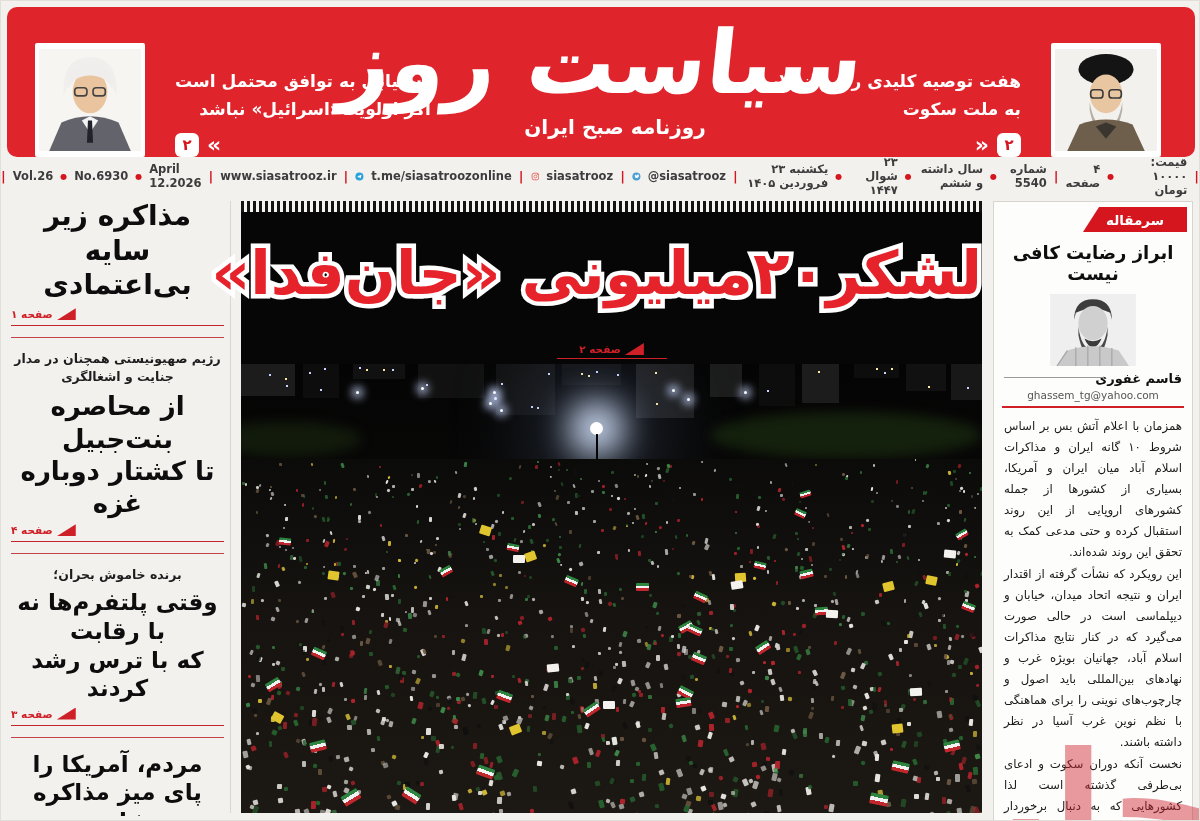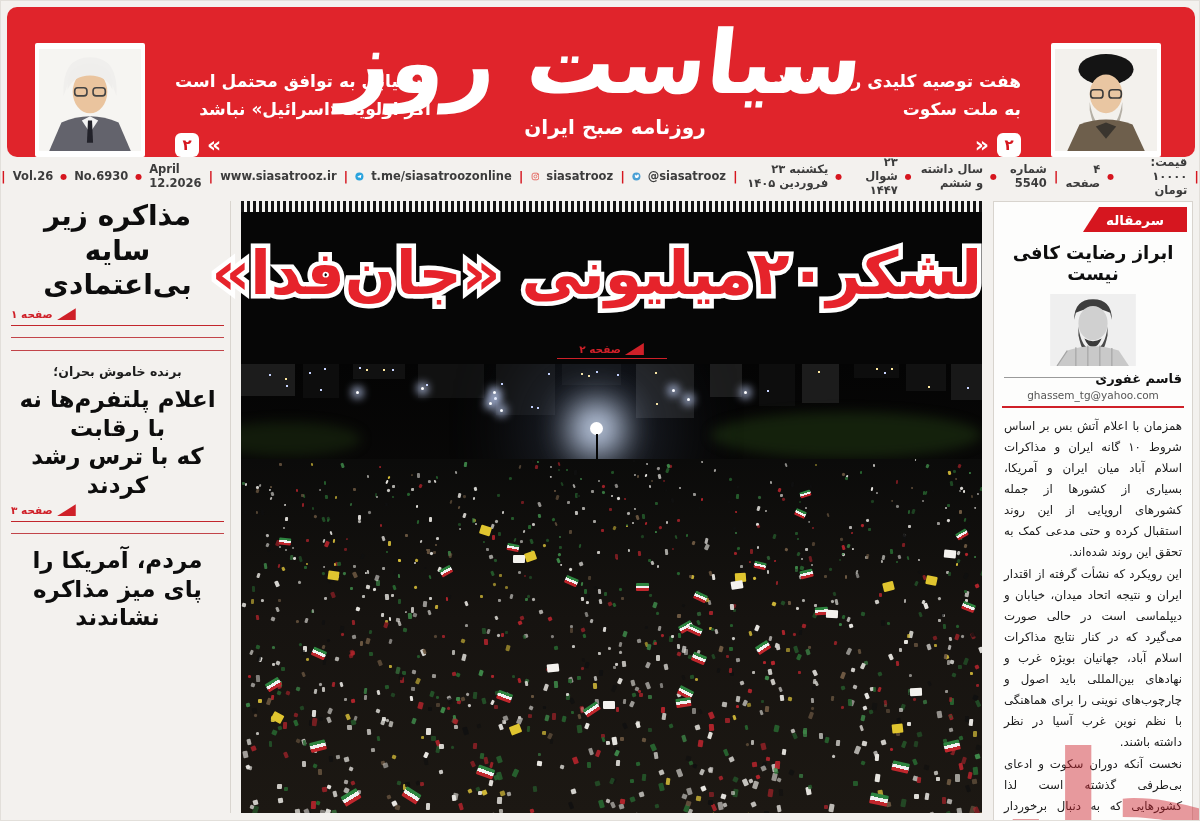--- a/index.html
+++ b/index.html
@@ -215,27 +215,43 @@
           <div>بی‌اعتمادی</div>
         </div>
         <div class="marker">
           <div class="marker-row">
             <span class="marker-txt">صفحه ۱</span>
             <span class="wedge"></span>
           </div>
         </div>
       </div>
       <div class="s-sep"></div>
+      <div>
+        <div class="s-kicker">
+          <div>رژیم صهیونیستی همچنان در مدار</div>
+          <div>جنایت و اشغالگری</div>
+        </div>
+        <div class="s-head" style="font-size: 26px;">
+          <div>از محاصره بنت‌جبیل</div>
+          <div>تا کشتار دوباره غزه</div>
+        </div>
+        <div class="marker">
+          <div class="marker-row">
+            <span class="marker-txt">صفحه ۴</span>
+            <span class="wedge"></span>
+          </div>
+        </div>
+      </div>
       <div class="s-sep"></div>
       <div>
         <div class="s-kicker">
           <div>برنده خاموش بحران؛</div>
         </div>
         <div class="s-head" style="font-size: 23px;">
-          <div>اعلام پلتفرم‌ها نه با رقابت</div>
+          <div>وقتی پلتفرم‌ها نه با رقابت</div>
           <div>که با ترس رشد کردند</div>
         </div>
         <div class="marker">
           <div class="marker-row">
             <span class="marker-txt">صفحه ۳</span>
             <span class="wedge"></span>
           </div>
         </div>
       </div>
       <div class="s-sep"></div>

